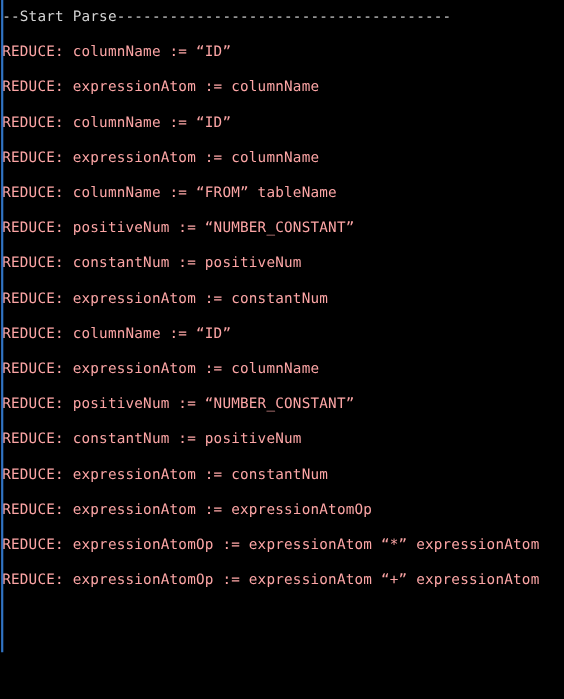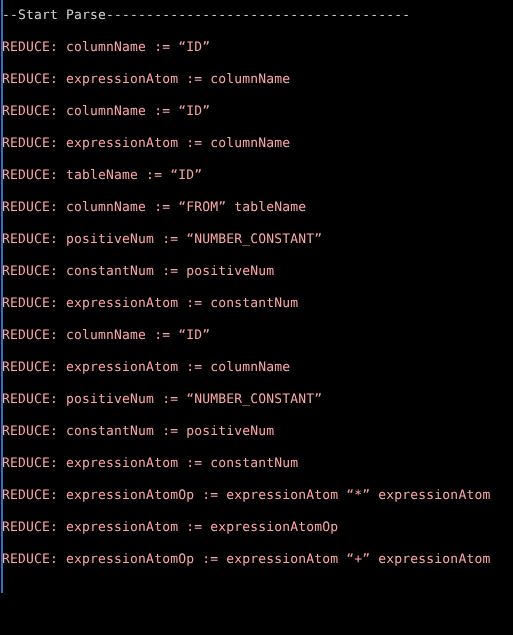--- a/index.html
+++ b/index.html
@@ -66,28 +66,27 @@
 <div id="console-root">
 
   <div id="left-accent-rule"></div>
 
   <div id="console-output">
     <span class="console-line header-line">--Start Parse--------------------------------------</span>
     <span class="console-line">REDUCE: columnName := “ID”</span>
     <span class="console-line">REDUCE: expressionAtom := columnName</span>
     <span class="console-line">REDUCE: columnName := “ID”</span>
     <span class="console-line">REDUCE: expressionAtom := columnName</span>
-    <span class="console-line">REDUCE: tableName := “ID”</span>
     <span class="console-line">REDUCE: columnName := “FROM” tableName</span>
     <span class="console-line">REDUCE: positiveNum := “NUMBER_CONSTANT”</span>
     <span class="console-line">REDUCE: constantNum := positiveNum</span>
     <span class="console-line">REDUCE: expressionAtom := constantNum</span>
     <span class="console-line">REDUCE: columnName := “ID”</span>
     <span class="console-line">REDUCE: expressionAtom := columnName</span>
     <span class="console-line">REDUCE: positiveNum := “NUMBER_CONSTANT”</span>
     <span class="console-line">REDUCE: constantNum := positiveNum</span>
     <span class="console-line">REDUCE: expressionAtom := constantNum</span>
+    <span class="console-line">REDUCE: expressionAtom := expressionAtomOp</span>
     <span class="console-line">REDUCE: expressionAtomOp := expressionAtom “*” expressionAtom</span>
-    <span class="console-line">REDUCE: expressionAtom := expressionAtomOp</span>
     <span class="console-line">REDUCE: expressionAtomOp := expressionAtom “+” expressionAtom</span>
   </div>
 
 </div>
 
 </body></html>

